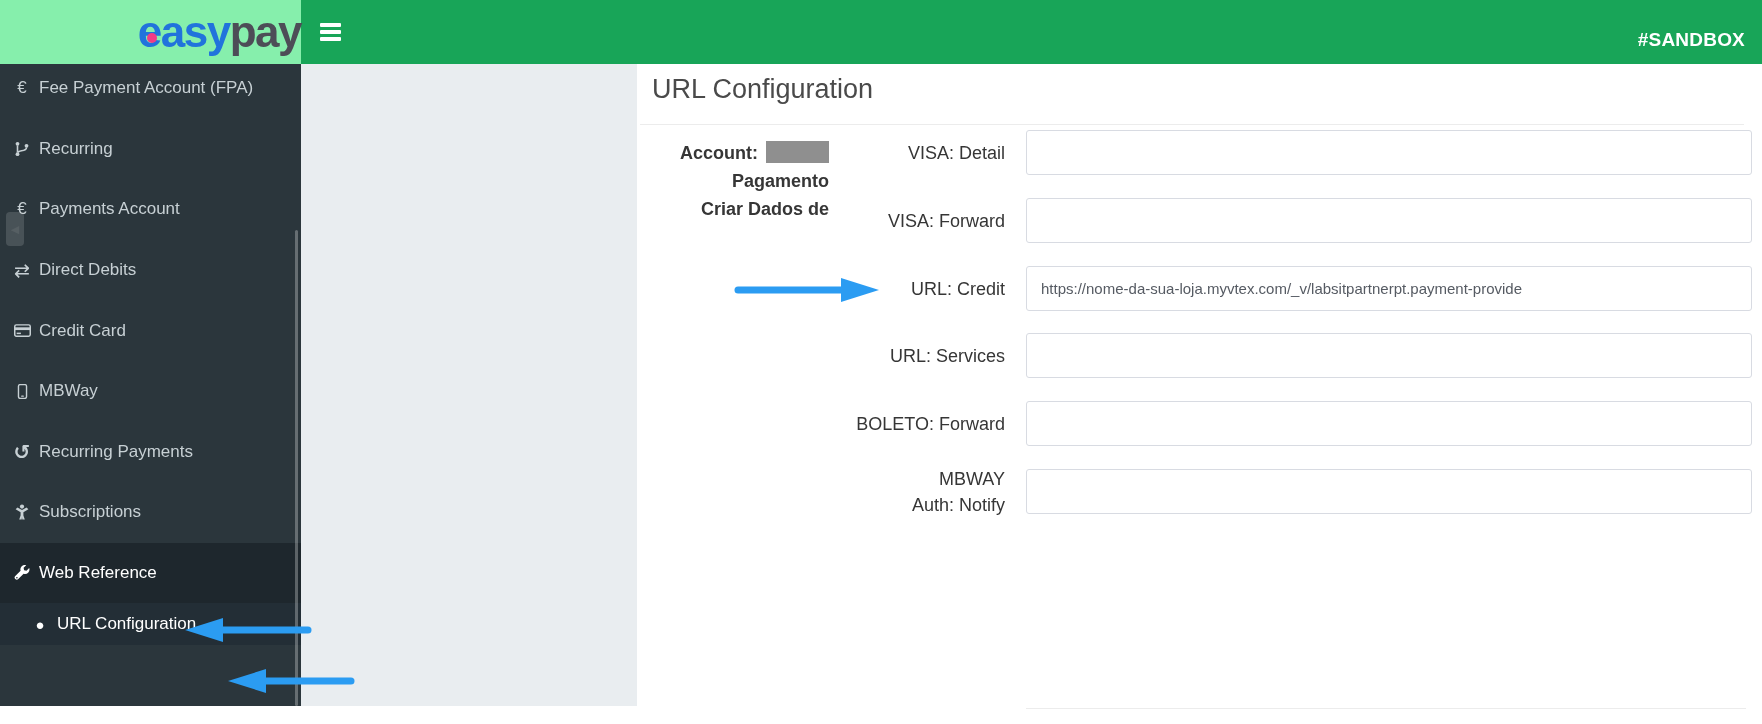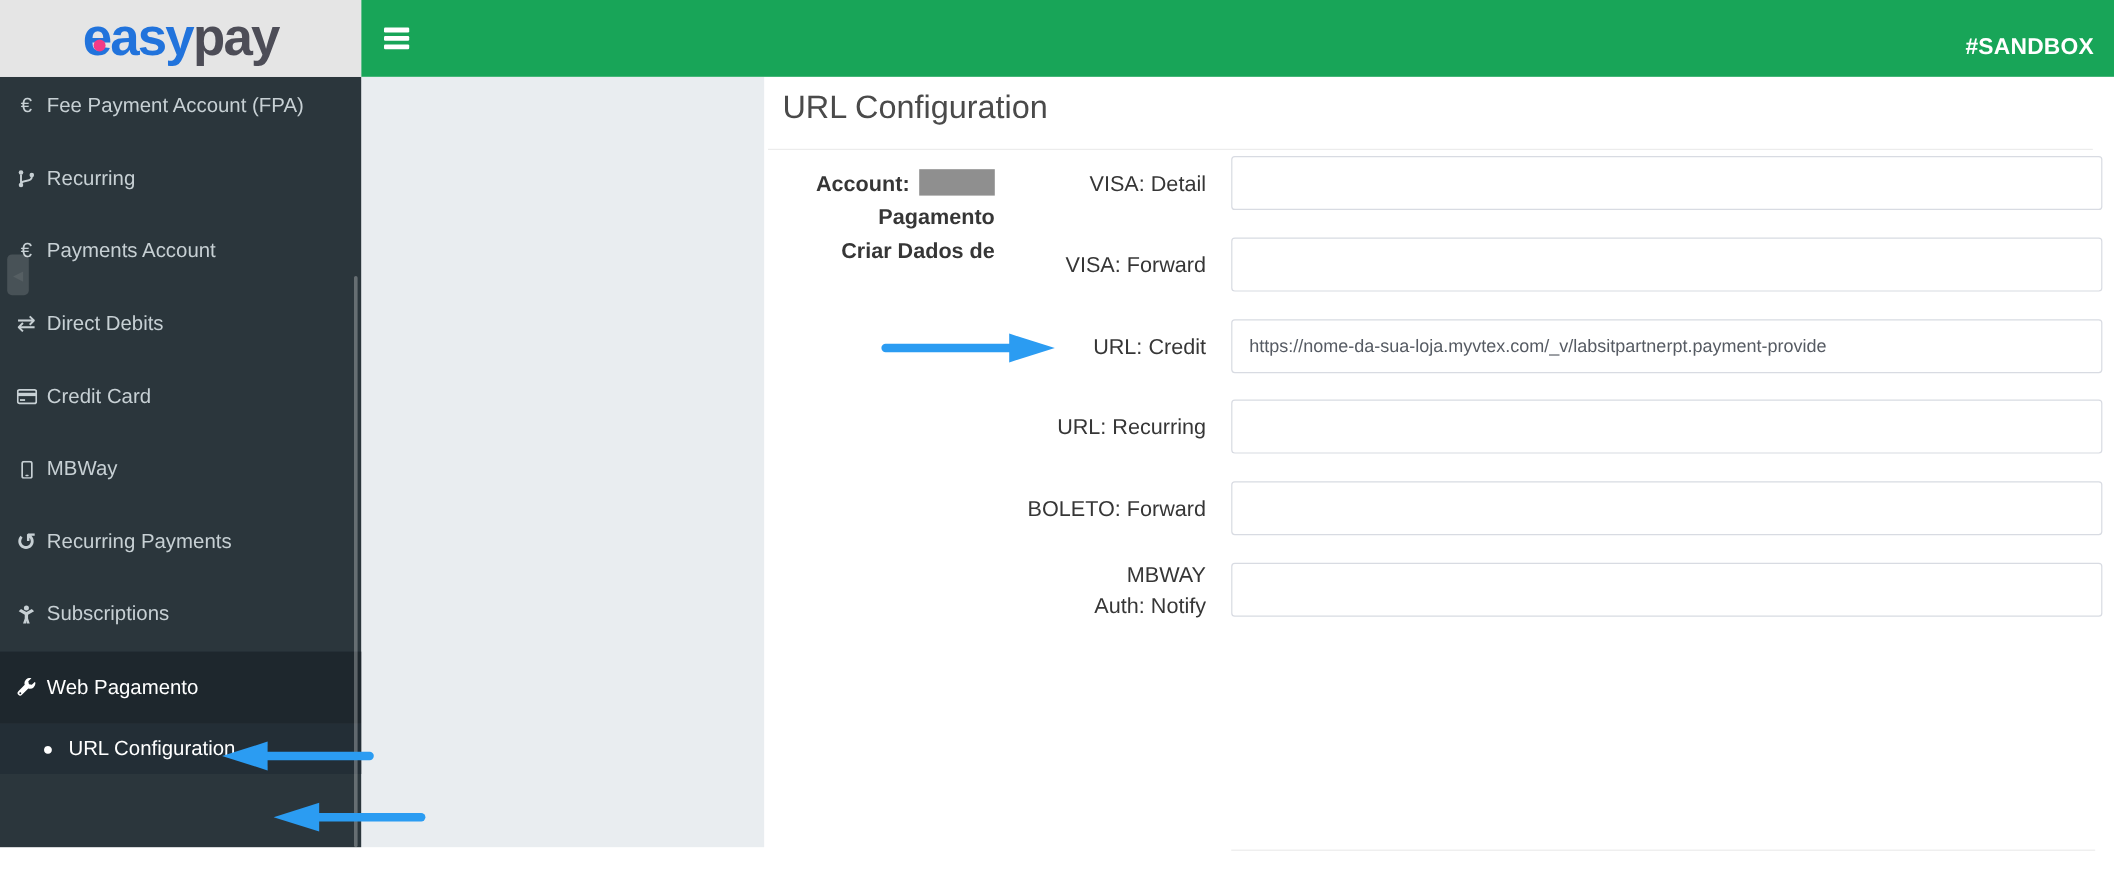--- a/index.html
+++ b/index.html
@@ -7,22 +7,22 @@
     --accent_arrow:#2b9cf2; --logo_blue:#2173dc; --logo_gray:#4d4d57; --logo_dot:#f23b87;
     --panel_gray:#e9edf0; --label_text:#363636; --redacted:#8f8f8f;
   }
   *{box-sizing:border-box;}
   html,body{margin:0;padding:0;}
   body{
     width:1762px;height:724px;position:relative;overflow:hidden;background:#fff;
     font-family:"Liberation Sans","DejaVu Sans",sans-serif;
   }
   
-  .logo-box{position:absolute;left:0;top:0;width:301px;height:64px;background:#e5e5e5;
-    display:flex;align-items:center;justify-content:center;z-index:5;}
+  .logo-box{position:absolute;left:0;top:0;width:301px;height:64px;background:#86efac;
+    display:flex;align-items:center;justify-content:flex-end;z-index:5;}
   .logo{font-size:44px;font-weight:bold;letter-spacing:-1.5px;line-height:1;}
   .logo .easy{color:var(--logo_blue);}
   .logo .pay{color:var(--logo_gray);}
   .e-wrap{position:relative;display:inline-block;}
   .e-dot{position:absolute;left:9px;top:23px;width:10px;height:10px;border-radius:50%;background:var(--logo_dot);}
   .topbar{position:absolute;left:301px;top:0;width:1461px;height:64px;background:var(--green);z-index:4;}
   .hamburger{position:absolute;left:19px;top:23px;width:21px;height:18px;cursor:pointer;}
   .hamburger span{display:block;height:3.5px;background:#fff;border-radius:1px;margin-bottom:3.5px;}
   .sandbox{position:absolute;right:17px;top:0;height:80px;display:flex;align-items:center;
     color:#fff;font-weight:bold;font-size:19px;letter-spacing:0.2px;}
@@ -149,21 +149,21 @@
     <span>Subscriptions</span>
   </div>
 
   <div class="side-item ws">
     <span class="glyph">
       <svg viewBox="0 0 16 16" width="16" height="16" fill="currentColor">
           <path d="M15.2 3.1a4.4 4.4 0 0 1-5.6 5.6L4.3 14a2.1 2.1 0 1 1-3-3l5.3-5.3A4.4 4.4 0 0 1 12.2.2L9.6 2.8l.5 2.4 2.4.5z"></path>
           <circle cx="2.9" cy="12.7" r="0.8" fill="#1e272d"></circle>
         </svg>
     </span>
-    <span>Web Pagamento</span>
+    <span>Web Reference</span>
   </div>
 
   <div class="side-item urlcfg">
     <span class="glyph">●</span>
     <span>URL Configuration</span>
   </div>
 
   <div class="collapse-pill">◀</div>
   <div class="side-scroll"></div>
 </div>
@@ -189,21 +189,21 @@
     <div class="flabel">VISA: Forward</div>
     <input class="finput" type="text" value="" style="">
   </div>
 
   <div class="frow r2">
     <div class="flabel">URL: Credit</div>
     <input class="finput" type="text" value="https://nome-da-sua-loja.myvtex.com/_v/labsitpartnerpt.payment-provide" style="">
   </div>
 
   <div class="frow r3">
-    <div class="flabel">URL: Recurring</div>
+    <div class="flabel">URL: Services</div>
     <input class="finput" type="text" value="" style="">
   </div>
 
   <div class="frow r4">
     <div class="flabel">BOLETO: Forward</div>
     <input class="finput" type="text" value="" style="">
   </div>
 
   <div class="frow r5">
     <div class="flabel">MBWAY

